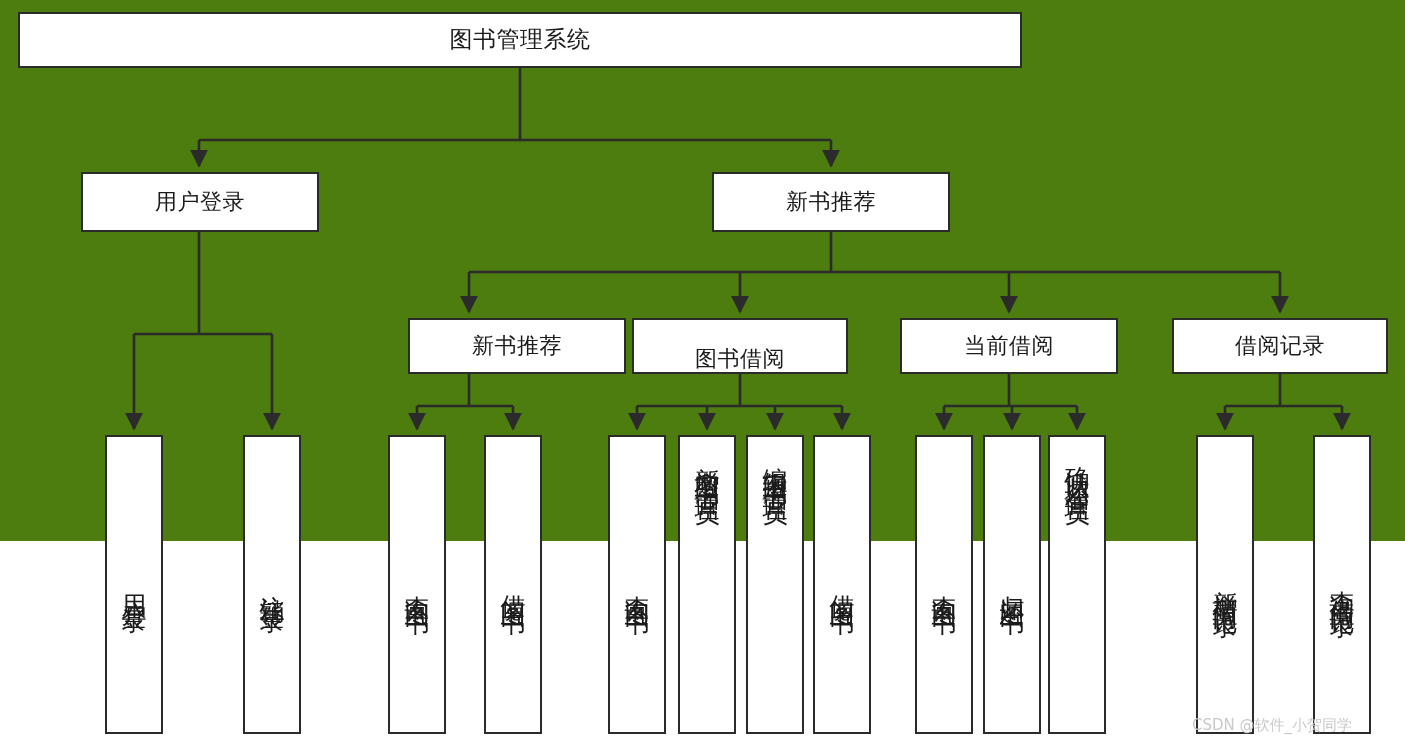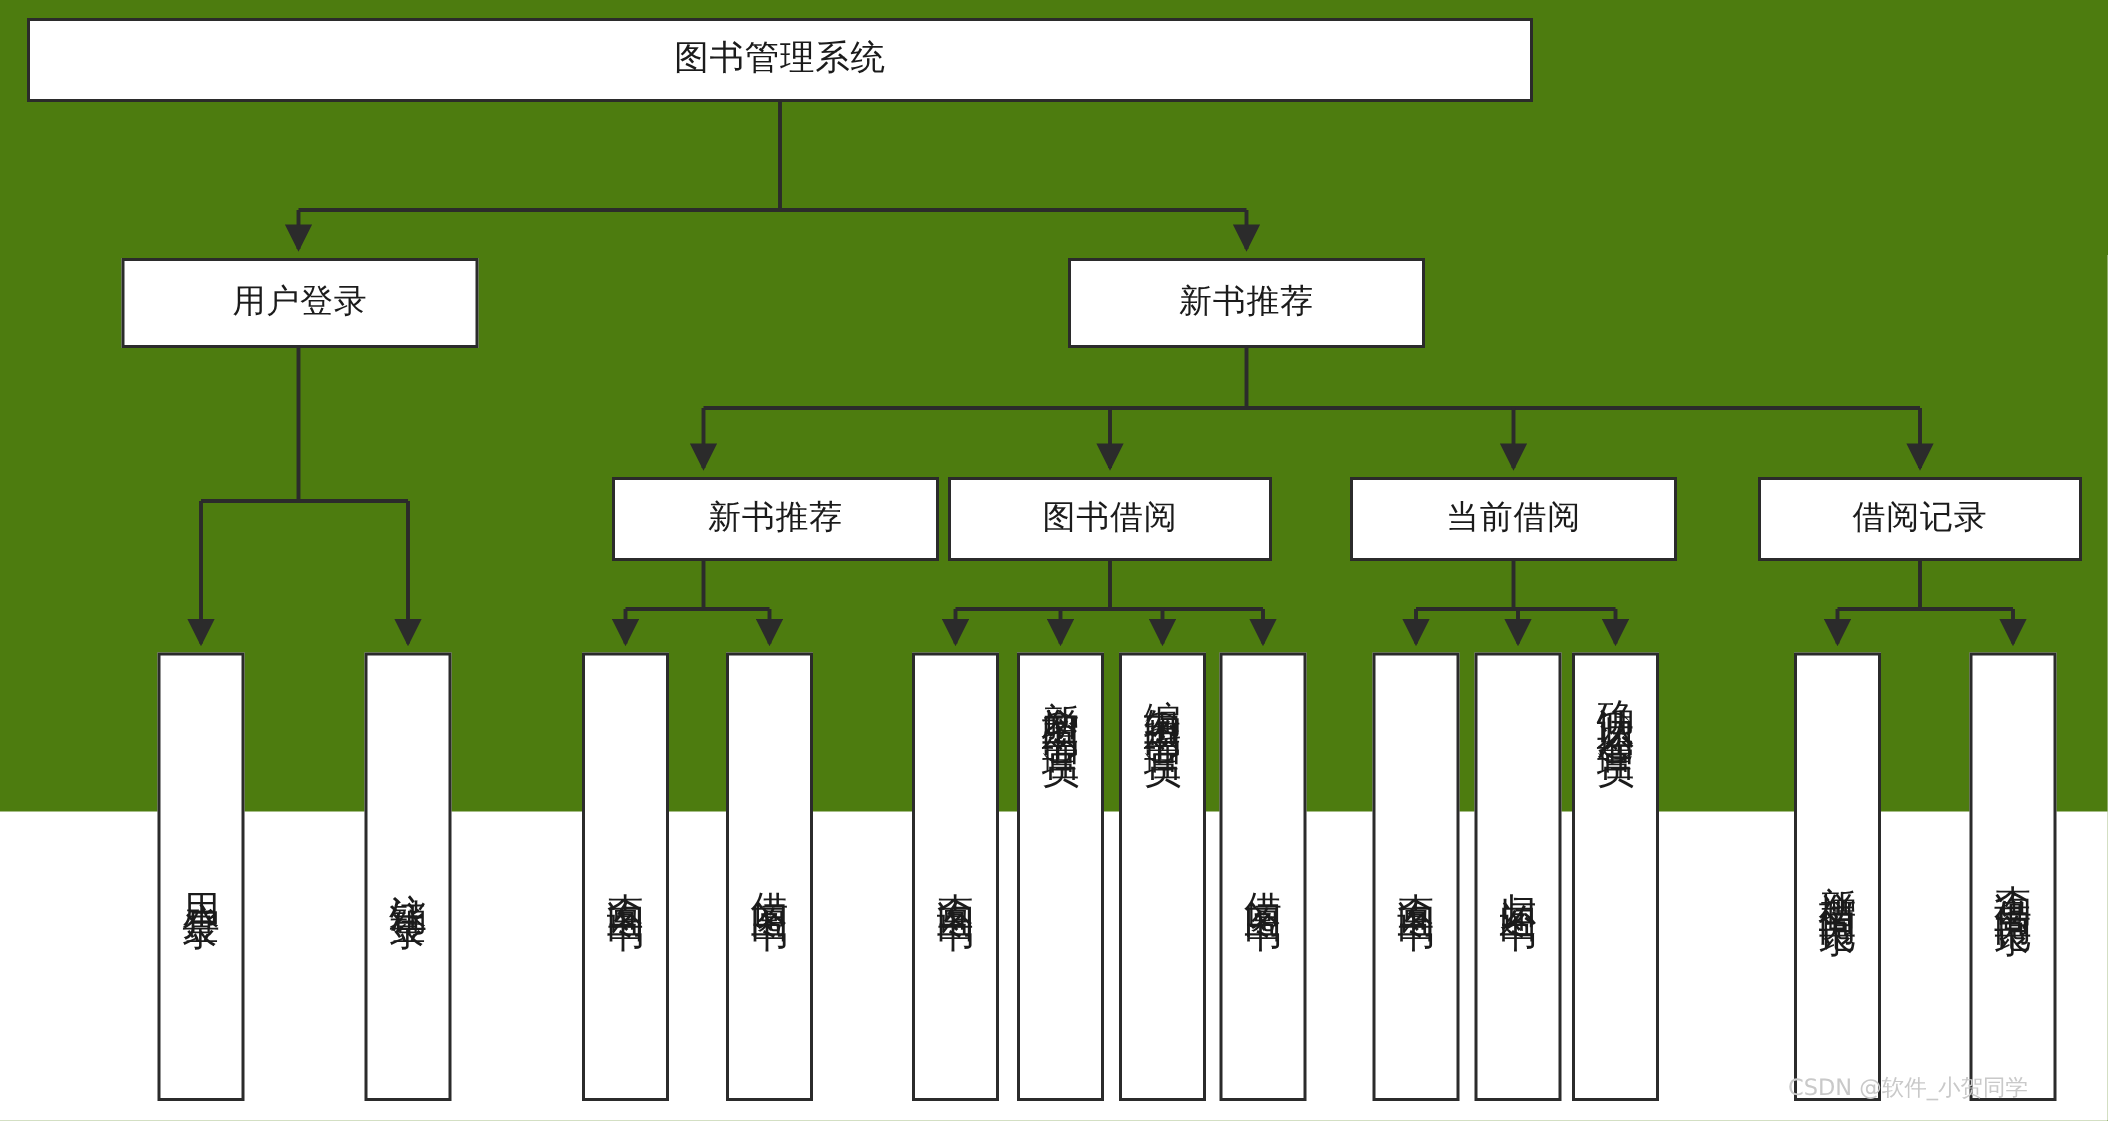--- a/index.html
+++ b/index.html
@@ -143,21 +143,21 @@
   <div class="node horiz" style="left:81px; top:172px; width:238px; height:60px;">
     <span class="node-label">用户登录</span>
   </div>
   <div class="node horiz" style="left:712px; top:172px; width:238px; height:60px;">
     <span class="node-label">新书推荐</span>
   </div>
 
   <div class="node horiz" style="left:360px; top:318px; width:218px; height:56px;margin-left:48px;">
     <span class="node-label">新书推荐</span>
   </div>
-  <div class="node horiz" style="left:632px; top:318px; width:216px; height:56px;">
+  <div class="node horiz" style="left:632px; top:318px; width:216px; height:56px;align-items:flex-end;">
     <span class="node-label">图书借阅</span>
   </div>
   <div class="node horiz" style="left:1172px; top:318px; width:216px; height:56px;">
     <span class="node-label">借阅记录</span>
   </div>
   <div class="node horiz" style="left:900px; top:318px; width:218px; height:56px;">
     <span class="node-label">当前借阅</span>
   </div>
 
   <div class="node leaf short" style="left:105px; top:435px; width:58px; height:299px;">

